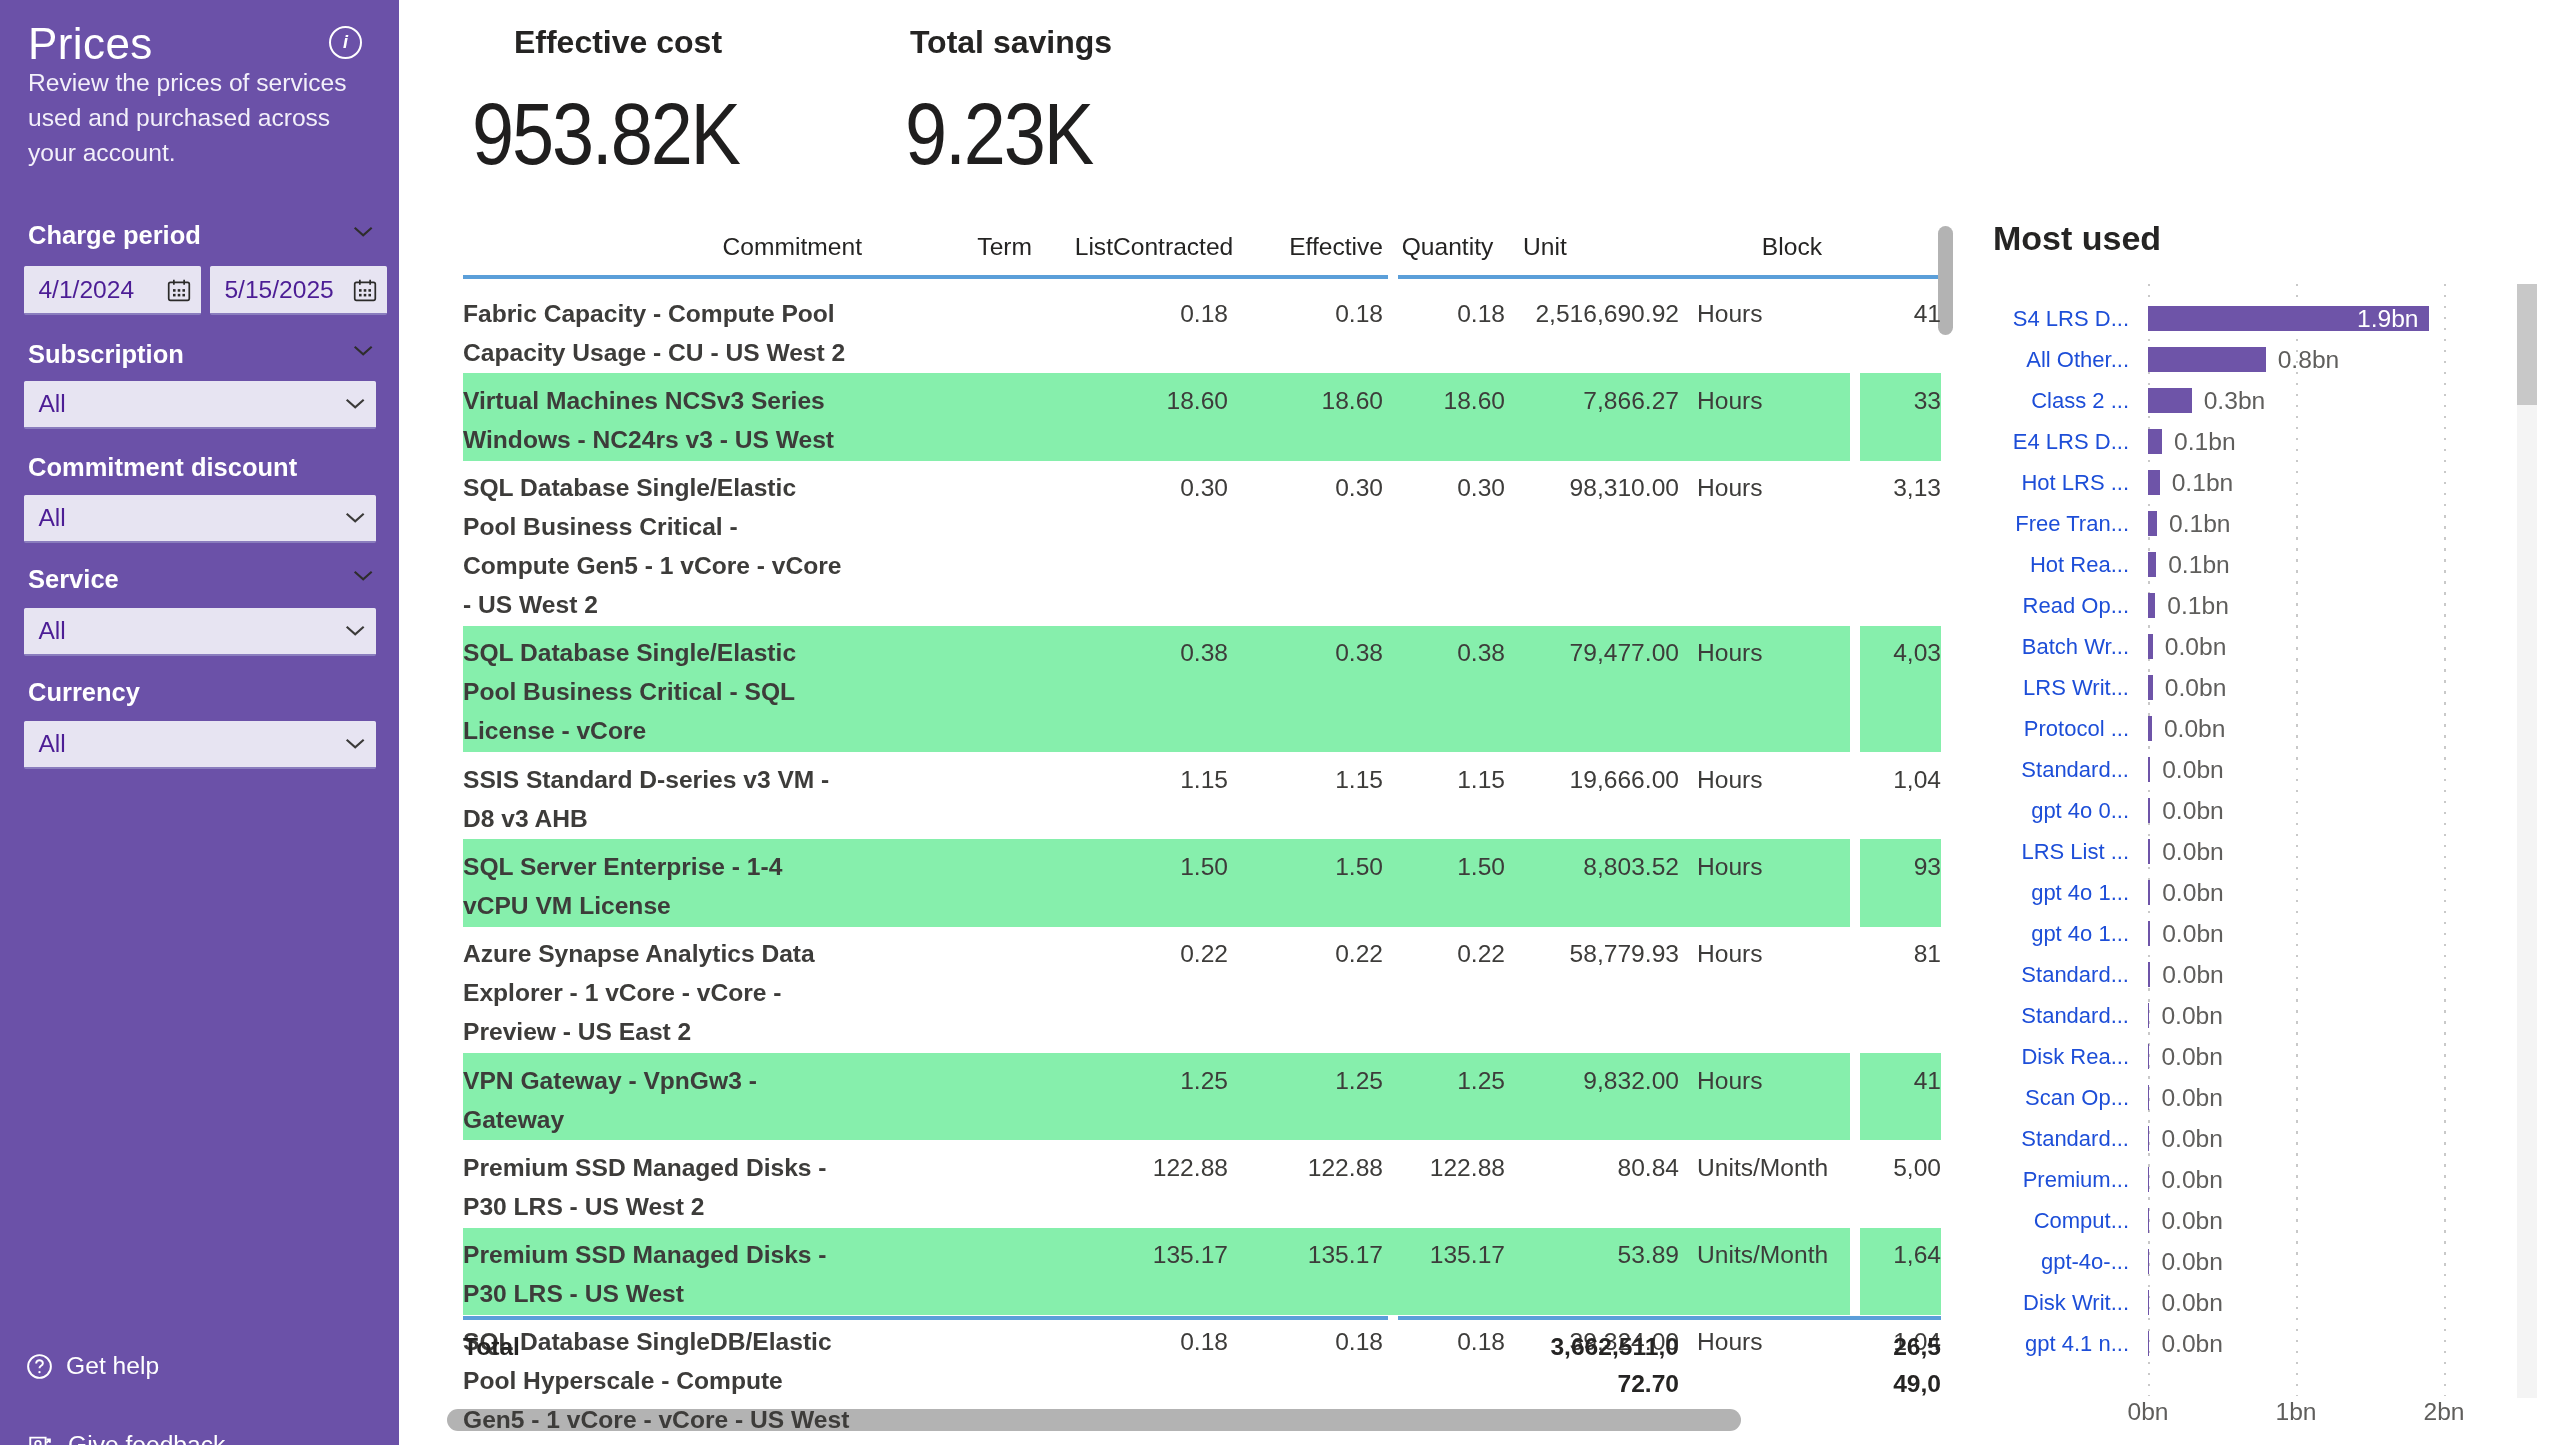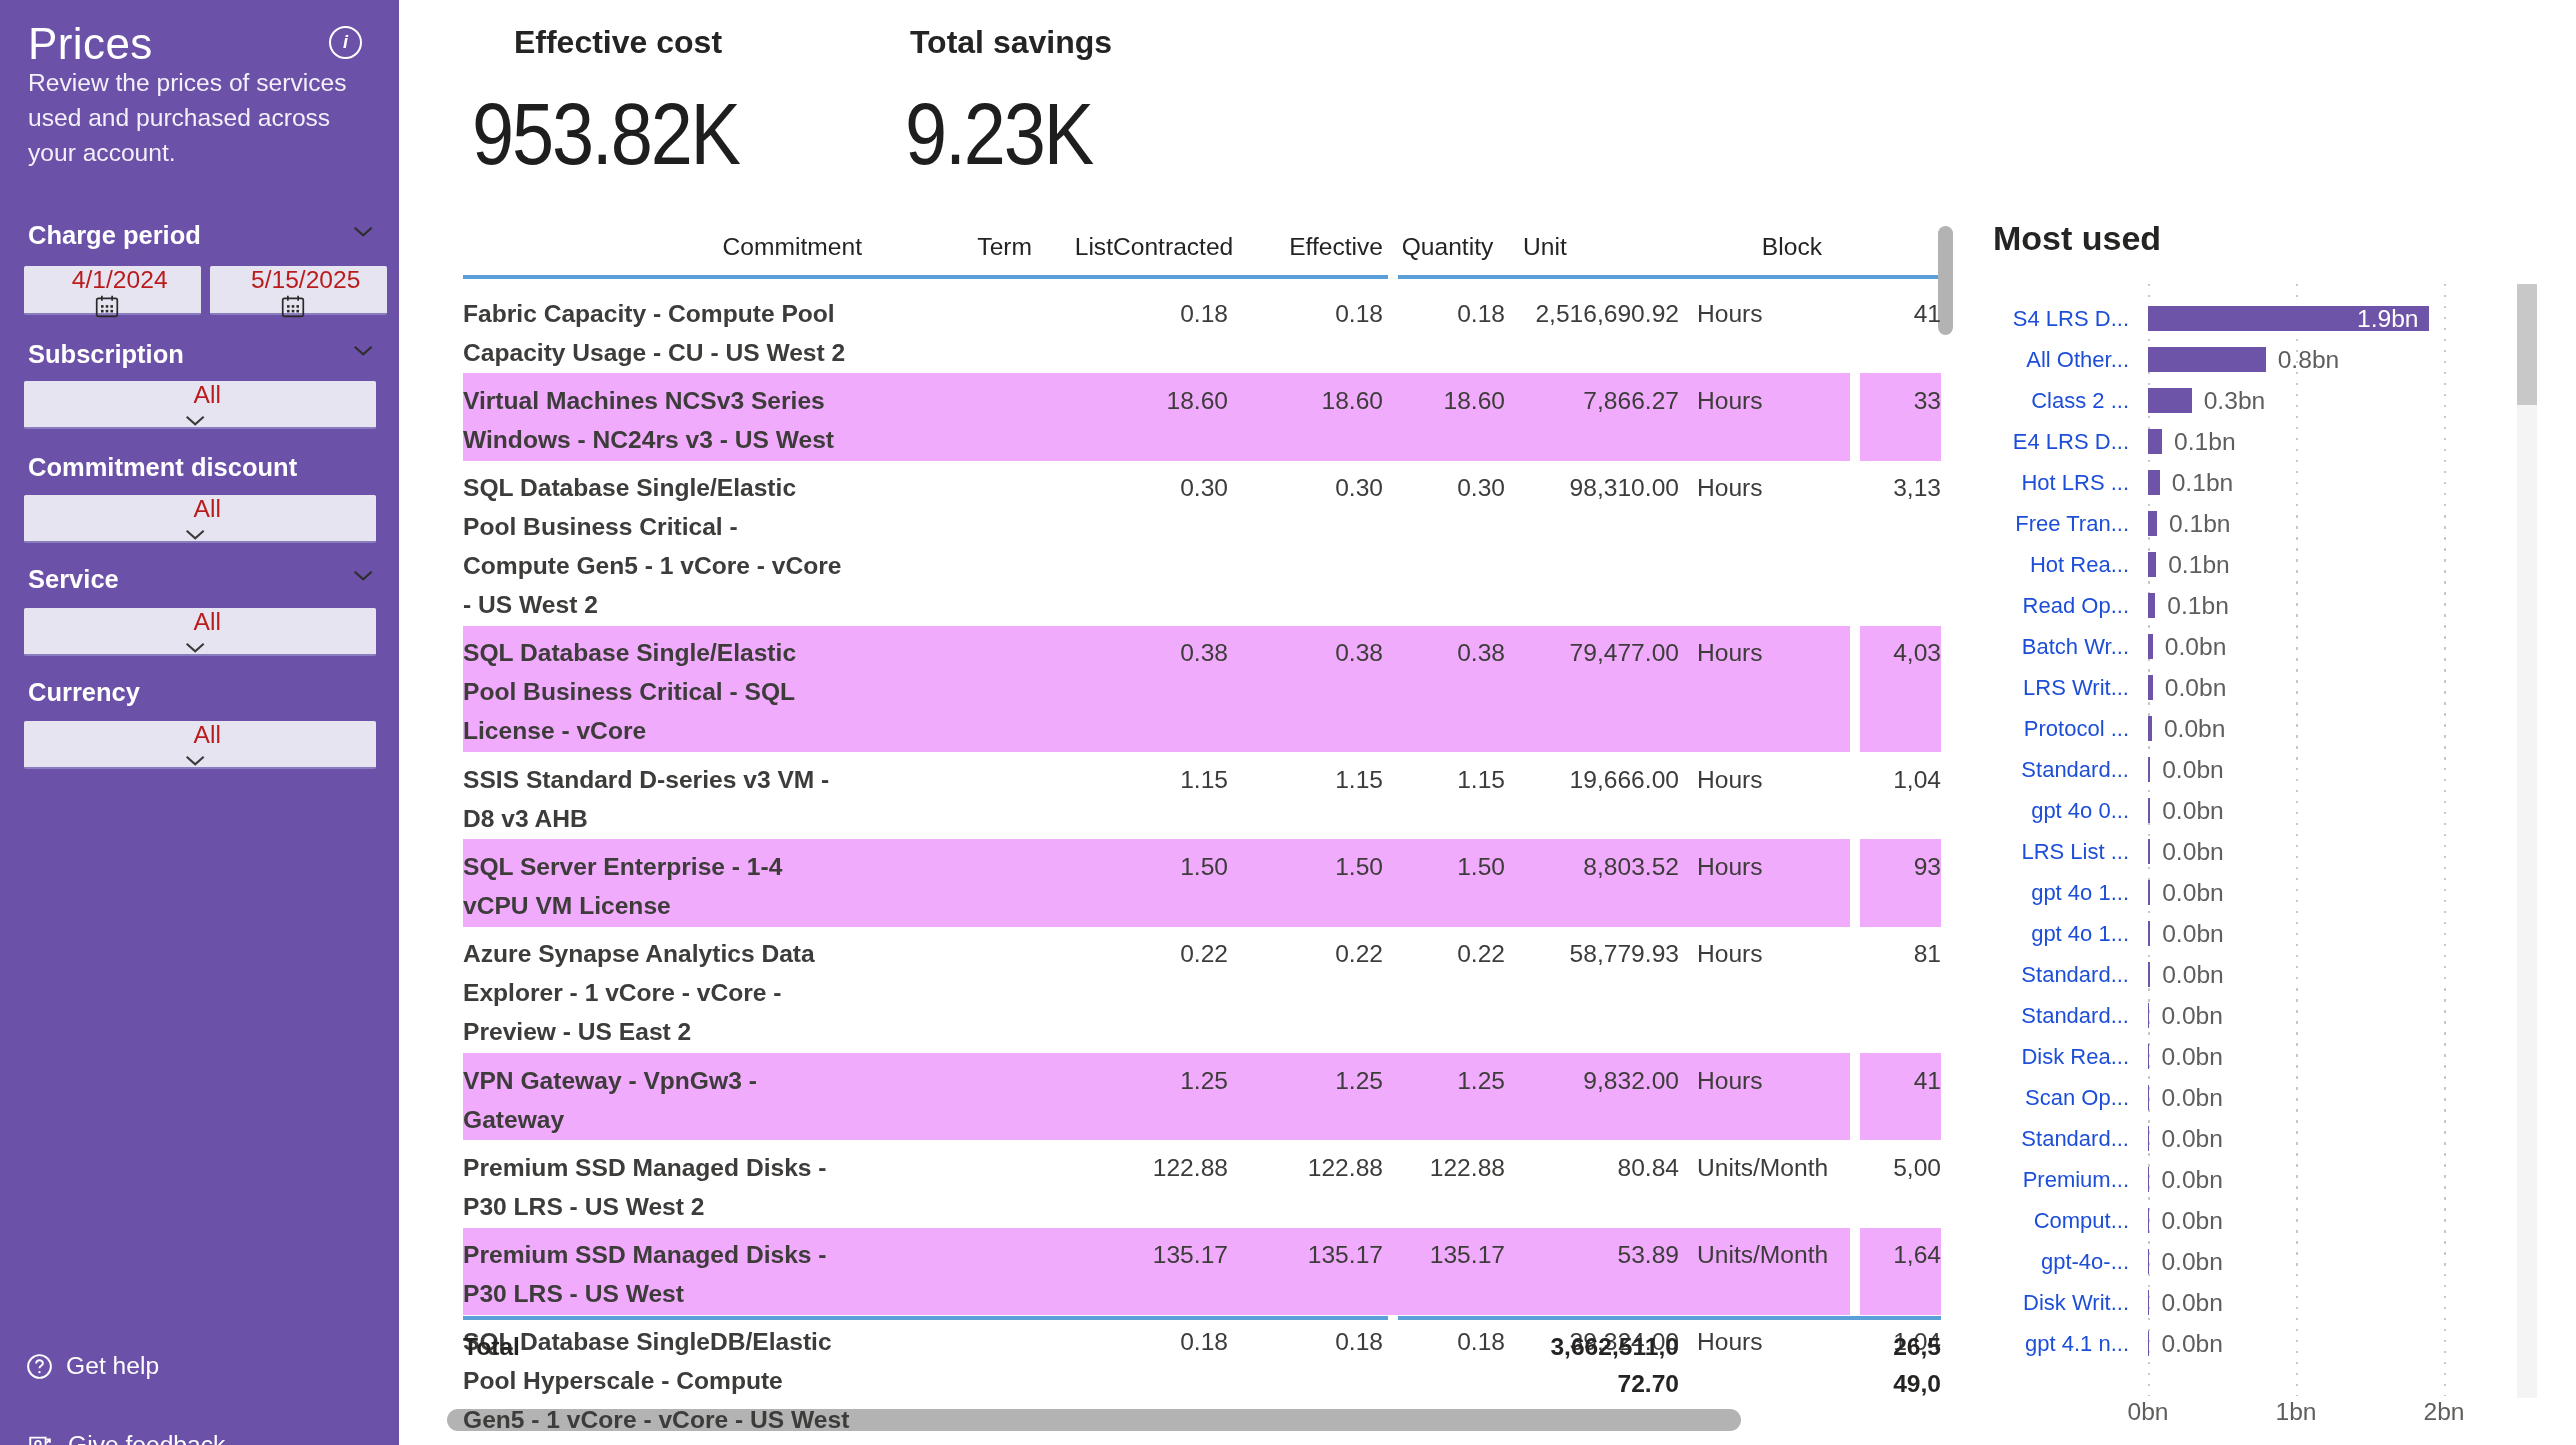--- a/index.html
+++ b/index.html
@@ -8,21 +8,21 @@
 
   
   #sidebar{position:absolute;left:0;top:0;width:399px;height:1445px;background:#6B51A8;color:#fff;}
   .sb-title{position:absolute;left:28px;top:18.7px;font-size:44px;font-weight:300;letter-spacing:0.4px;}
   .sb-info{position:absolute;left:329px;top:25.5px;width:29px;height:29px;border:2.5px solid #fff;border-radius:50%;
            display:flex;align-items:center;justify-content:center;font-size:18px;font-style:italic;font-weight:700;}
   .sb-desc{position:absolute;left:28px;top:65px;width:333px;font-size:24.6px;line-height:35px;color:#f3f0fa;}
   .sb-sec-label{position:absolute;left:28px;font-size:25.5px;font-weight:700;color:#fff;}
   .sb-chev{position:absolute;left:353px;width:20.4px;height:12px;}
   .sb-field{position:absolute;background:#E7E4F2;border-bottom:2.5px solid #8A7DBE;border-radius:1.7px;
-            display:flex;align-items:center;color:#b91c1c;font-size:24.6px;flex-direction:column;}
+            display:flex;align-items:center;color:#4c1d95;font-size:24.6px;}
   .sb-field .val{padding-left:14.4px;flex:1;}
   .sb-field .icon-right{margin-right:10.2px;display:flex;}
   .dd{left:24px;width:352px;height:46px;}
   .datebox{width:177px;height:47px;}
   .sb-foot{position:absolute;left:25.5px;display:flex;align-items:center;color:#fff;font-size:24.6px;gap:13.6px;}
 
   
   .kpi-label{position:absolute;top:24px;font-size:32px;font-weight:600;color:#252423;text-align:center;width:306px;}
   .kpi-value{position:absolute;top:83px;font-size:88px;font-weight:400;color:#1f1e1e;
              transform:scaleX(.86);transform-origin:left top;letter-spacing:-2.5px;white-space:nowrap;}
@@ -33,21 +33,21 @@
   #thead .cell{padding-top:10.2px;}
   .cell{overflow:visible;}
   .num{text-align:right;}
   .cell.unit{text-align:left;padding-left:18px;}
   #thead .cell.qty-h{text-align:left;padding-left:18.7px;}
   .blue-line{position:absolute;height:4.2px;background:#5B9FD9;}
   #tbody{position:absolute;left:463px;top:286px;width:1478px;z-index:1;}
   .trow{font-size:24.6px;color:#3d3c3a;line-height:39px;}
   .trow .cell{padding-top:7.6px;padding-bottom:1.7px;align-self:start;}
   .trow .cell.sku{padding-right:12px;font-weight:bold;}
-  .trow.alt{background:#f0abfc;}
+  .trow.alt{background:#86efac;}
   .trow .num, .trow .unit{white-space:nowrap;}
   #col-gap{position:absolute;left:1850px;top:286px;width:10.2px;height:1030px;background:#fff;z-index:2;}
   #ttotal{position:absolute;left:463px;top:1323px;width:1478px;font-size:24.6px;font-weight:700;color:#252423;line-height:37px;z-index:1;}
   #ttotal .cell{padding-top:5.1px;}
 
   
   .sb-thumb{position:absolute;background:#B3B3B3;border-radius:11px;}
   #chart-track{position:absolute;left:2517px;top:284px;width:20.4px;height:1114px;background:#F4F4F4;}
   #chart-thumb{position:absolute;left:2517px;top:284px;width:20.4px;height:121px;background:#C8C8C8;}
 

